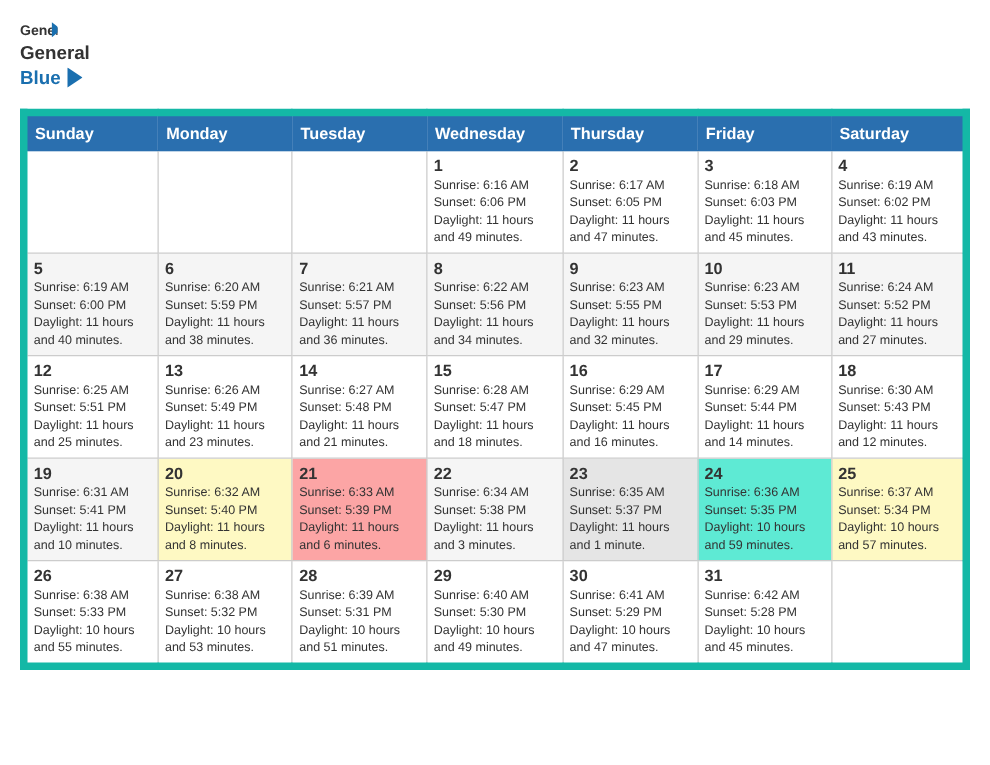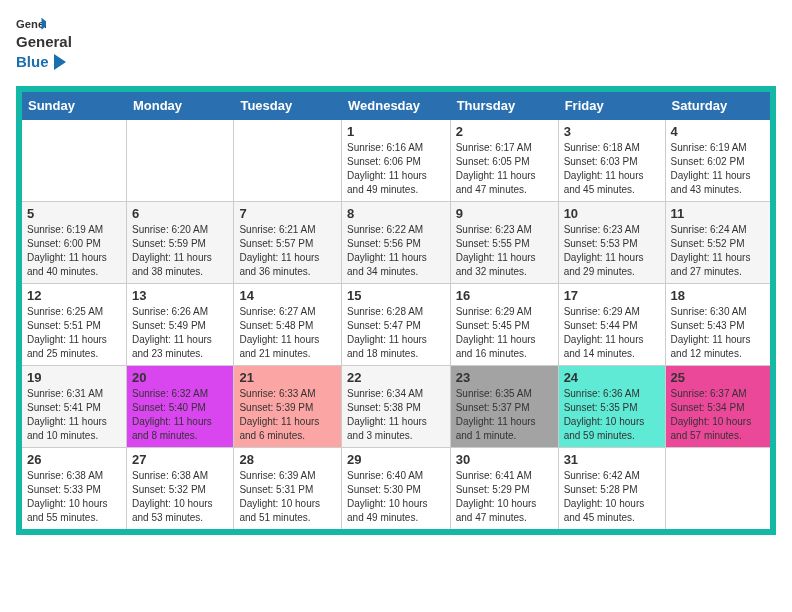--- a/index.html
+++ b/index.html
@@ -243,51 +243,51 @@
 Daylight: 11 hours and 12 minutes.</div>
         </td>
       </tr>
       <tr>
         <td style="background: rgb(245, 245, 245);">
           <span class="day-num">19</span>
           <div class="day-info">Sunrise: 6:31 AM
 Sunset: 5:41 PM
 Daylight: 11 hours and 10 minutes.</div>
         </td>
-        <td style="background: #d946ef;">
+        <td style="background: #fef9c3;">
           <span class="day-num">20</span>
           <div class="day-info">Sunrise: 6:32 AM
 Sunset: 5:40 PM
 Daylight: 11 hours and 8 minutes.</div>
         </td>
         <td style="background: #fca5a5;">
           <span class="day-num">21</span>
           <div class="day-info">Sunrise: 6:33 AM
 Sunset: 5:39 PM
 Daylight: 11 hours and 6 minutes.</div>
         </td>
         <td style="background: rgb(245, 245, 245);">
           <span class="day-num">22</span>
           <div class="day-info">Sunrise: 6:34 AM
 Sunset: 5:38 PM
 Daylight: 11 hours and 3 minutes.</div>
         </td>
-        <td style="background: #a3a3a3;">
+        <td style="background: #e5e5e5;">
           <span class="day-num">23</span>
           <div class="day-info">Sunrise: 6:35 AM
 Sunset: 5:37 PM
 Daylight: 11 hours and 1 minute.</div>
         </td>
         <td style="background: #5eead4;">
           <span class="day-num">24</span>
           <div class="day-info">Sunrise: 6:36 AM
 Sunset: 5:35 PM
 Daylight: 10 hours and 59 minutes.</div>
         </td>
-        <td style="background: #ec4899;">
+        <td style="background: #fef9c3;">
           <span class="day-num">25</span>
           <div class="day-info">Sunrise: 6:37 AM
 Sunset: 5:34 PM
 Daylight: 10 hours and 57 minutes.</div>
         </td>
       </tr>
       <tr>
         <td>
           <span class="day-num">26</span>
           <div class="day-info">Sunrise: 6:38 AM

